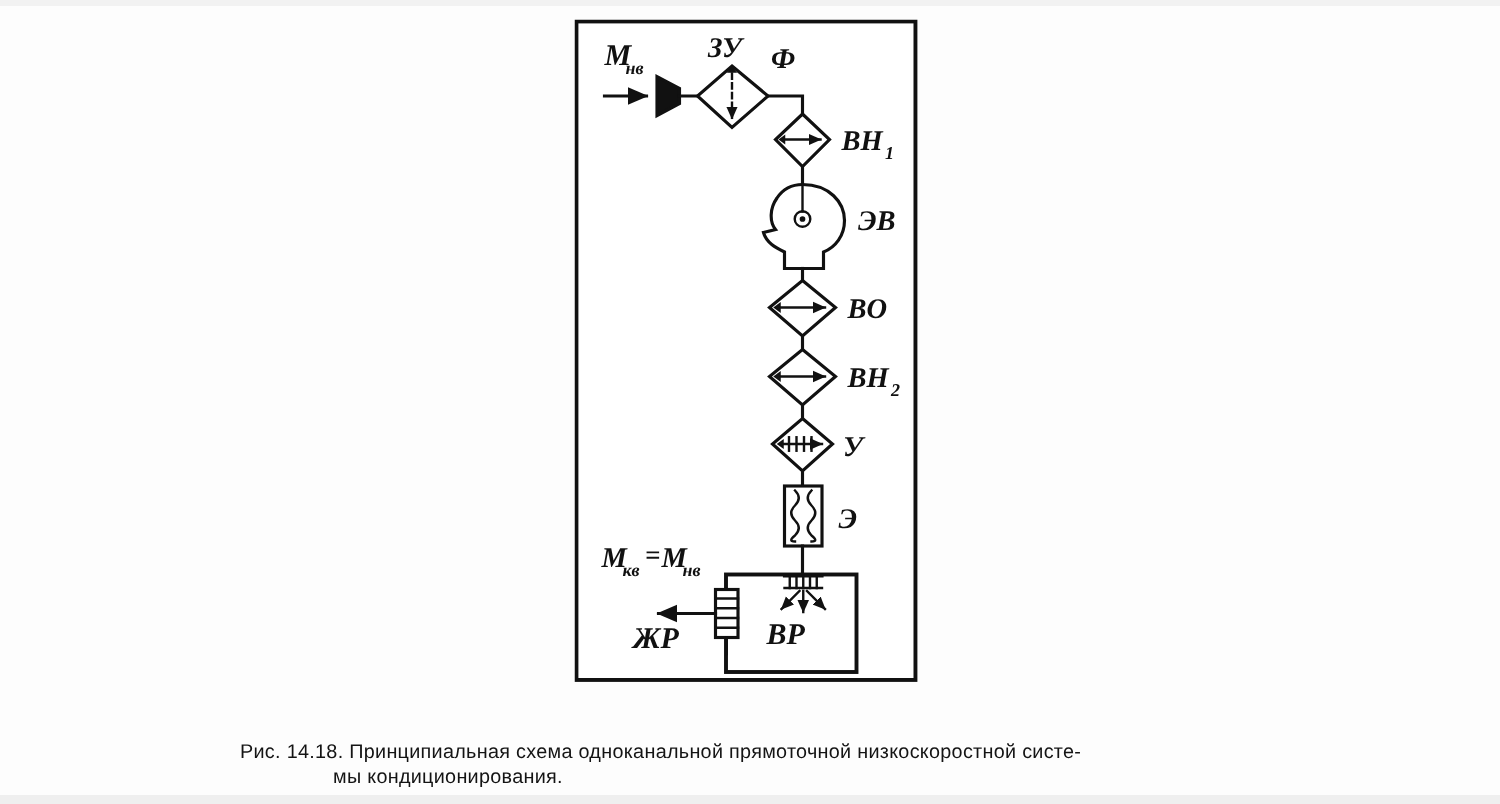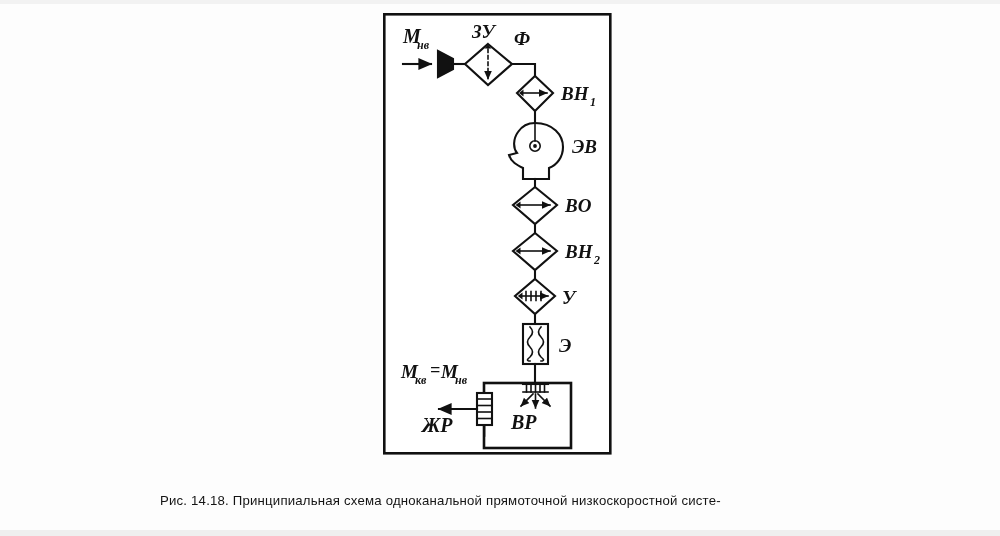--- a/index.html
+++ b/index.html
@@ -213,14 +213,15 @@
       </g>
 
       <text class="lbl" x="39" y="419" font-size="20">ЖР</text>
 
       <text class="lbl" x="128" y="416" font-size="20">BP</text>
     </svg>
   </div>
 
   <div id="caption">
     <span class="line1">Рис. 14.18. Принципиальная схема одноканальной прямоточной низкоскоростной систе-</span>
+    <span class="line2">мы кондиционирования.</span>
   </div>
 </div>
 
 </body></html>

